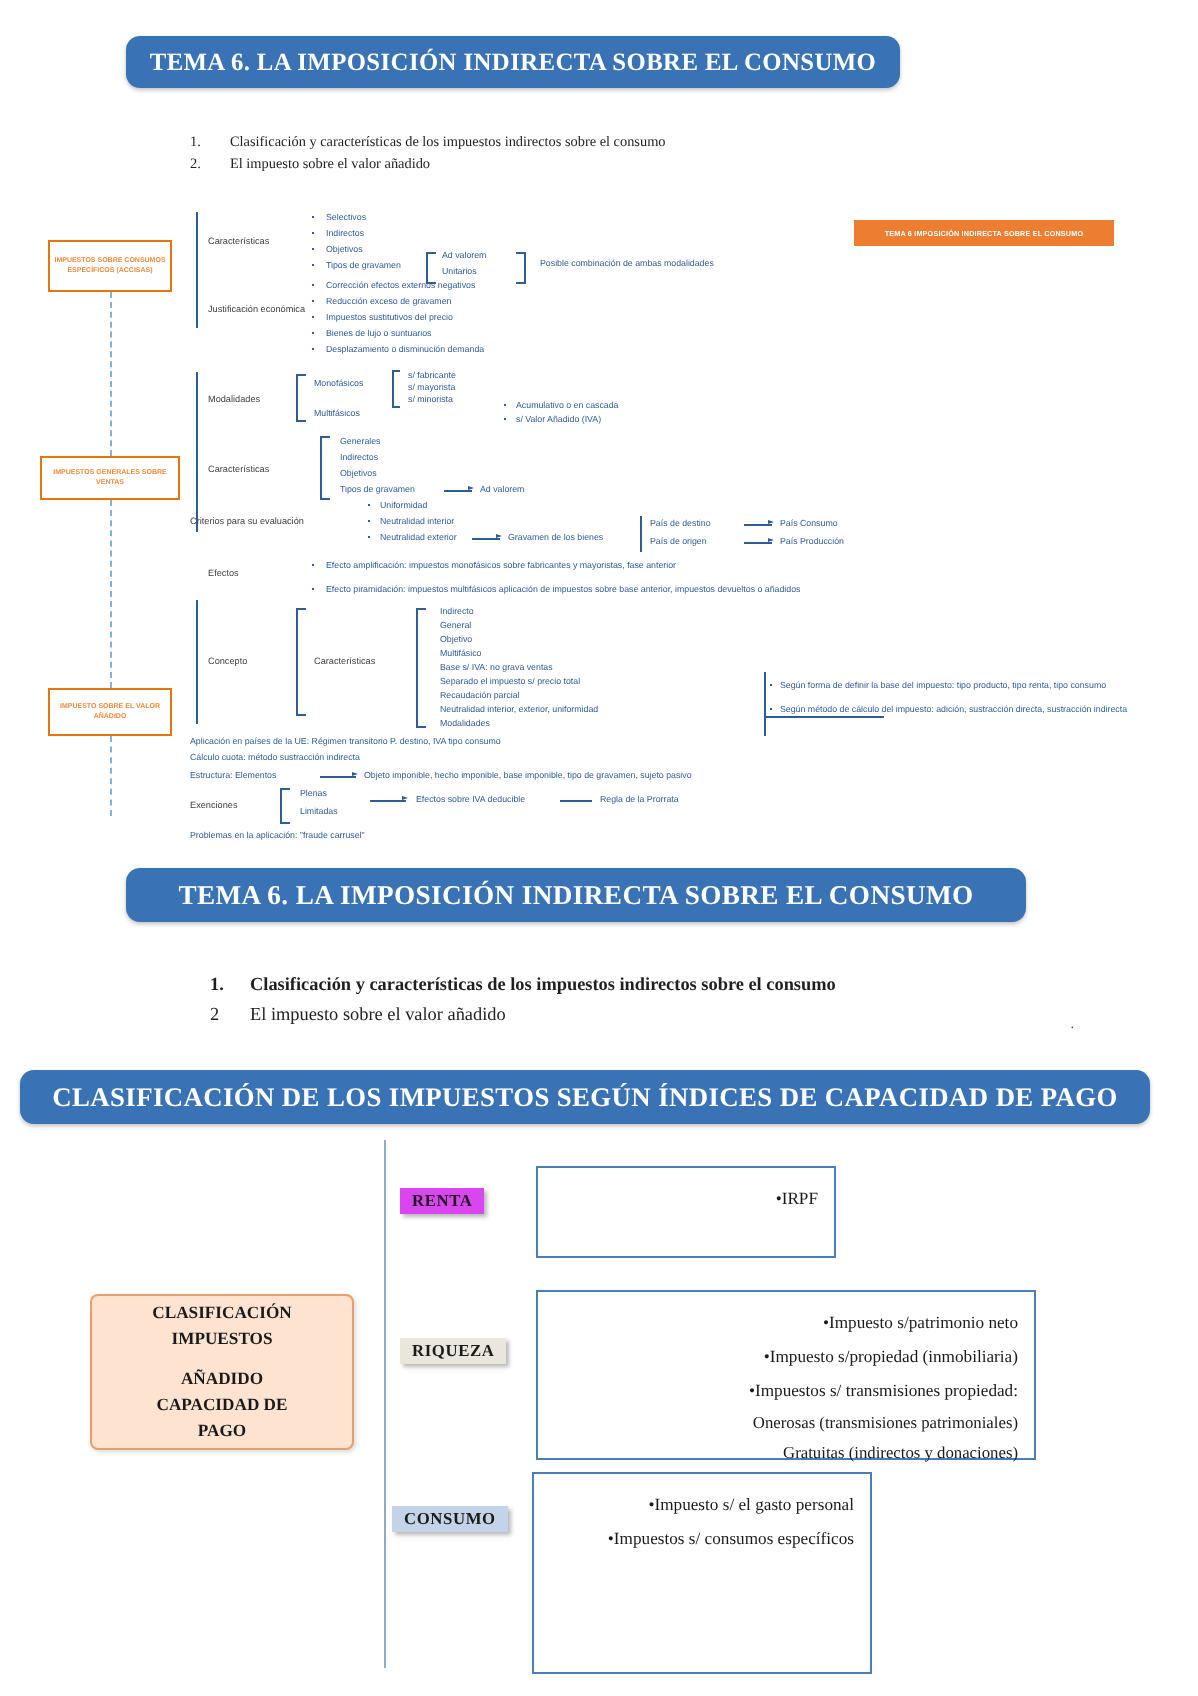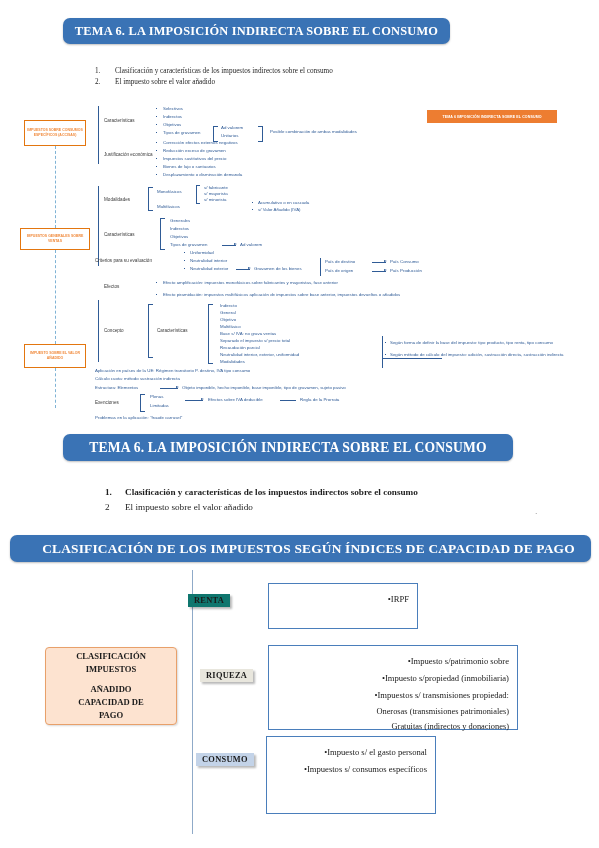--- a/index.html
+++ b/index.html
@@ -9,21 +9,21 @@
   .page{position:relative;width:599px;height:848px;}
 
   
   .banner{position:absolute;background:#3a73b5;border-radius:7px;
           color:#ffffff;font-family:"Liberation Serif", serif;
           font-weight:bold;display:flex;align-items:center;
           justify-content:center;letter-spacing:.2px;
           box-shadow:0 1px 2px rgba(0,0,0,.25);}
   #banner-top{left:63px;top:18px;width:387px;height:26px;font-size:12.4px;}
   #banner-mid{left:63px;top:434px;width:450px;height:27px;font-size:13.6px;}
-  #banner-class{left:10px;top:535px;width:565px;height:27px;font-size:13.4px;padding-left:16px;}
+  #banner-class{left:10px;top:535px;width:565px;height:27px;font-size:13.4px;}
 
   
   .outline{position:absolute;font-family:"Liberation Serif", serif;}
   #outline-top{left:95px;top:66px;width:430px;font-size:7.2px;line-height:11px;}
   #outline-mid{left:105px;top:485px;width:450px;font-size:9.2px;line-height:15px;}
   .outline .li{display:flex;}
   .outline .num{width:20px;flex:none;}
   #outline-mid .li:first-child{font-weight:bold;}
 
   
@@ -62,30 +62,30 @@
     font-size:3.6px;font-weight:bold;display:flex;align-items:center;
     justify-content:center;letter-spacing:.1px;}
 
   
   #diagram-bottom{position:absolute;left:0;top:568px;width:599px;height:275px;}
   #spine{position:absolute;left:192px;top:2px;width:1px;height:264px;background:#8faac8;}
 
   .cat{position:absolute;font-family:"Liberation Serif", serif;font-weight:bold;
        font-size:8.4px;color:#1a1a1a;text-align:center;padding:2px 6px;
        box-shadow:1.5px 1.5px 2px rgba(0,0,0,.28);letter-spacing:.3px;}
-  #cat-renta{left:188px;top:594px;background:#0f766e;}
+  #cat-renta{left:200px;top:594px;background:#d946ef;}
   #cat-riqueza{left:200px;top:669px;background:#e8e6dd;}
   #cat-consumo{left:196px;top:753px;background:#c3d3e8;}
 
   .cbox{position:absolute;border:.8px solid #4a7ebb;background:#fff;
         font-family:"Liberation Serif", serif;font-size:8.6px;
         color:#1a1a1a;line-height:17px;padding:7px 8px;box-sizing:border-box;text-align:right;}
   #box-renta{left:268px;top:583px;width:150px;height:46px;}
   #box-riqueza{left:268px;top:645px;width:250px;height:85px;}
-  #box-consumo{left:266px;top:736px;width:170px;height:78px;}
+  #box-consumo{left:266px;top:736px;width:170px;height:101px;}
   .cbox .sub{padding-left:26px;line-height:15px;font-size:8.4px;}
 
   #oval{position:absolute;left:45px;top:647px;width:130px;height:76px;
         border:1.2px solid #e8a06a;background:#fde3d0;border-radius:4px;
         font-family:"Liberation Serif", serif;font-weight:bold;font-size:8.6px;
         color:#1a1a1a;text-align:left;display:flex;flex-direction:column;
         align-items:center;justify-content:center;line-height:13px;
         box-shadow:1px 1px 2px rgba(0,0,0,.15);}
   #oval .gap{height:7px;}
   #mark-tiny{position:absolute;left:535px;top:510px;font-size:7px;color:#444;}
@@ -267,21 +267,21 @@
     <span>PAGO</span>
   </div>
 
   <div class="cat" id="cat-renta">RENTA</div>
   <div class="cbox" id="box-renta">
     <div>•IRPF</div>
   </div>
 
   <div class="cat" id="cat-riqueza">RIQUEZA</div>
   <div class="cbox" id="box-riqueza">
-    <div>•Impuesto s/patrimonio sobre</div>
+    <div>•Impuesto s/patrimonio neto</div>
     <div>•Impuesto s/propiedad (inmobiliaria)</div>
     <div>•Impuestos s/ transmisiones propiedad:</div>
     <div class="sub">Onerosas (transmisiones patrimoniales)</div>
     <div class="sub">Gratuitas (indirectos y donaciones)</div>
   </div>
 
   <div class="cat" id="cat-consumo">CONSUMO</div>
   <div class="cbox" id="box-consumo">
     <div>•Impuesto s/ el gasto personal</div>
     <div>•Impuestos s/ consumos específicos</div>

